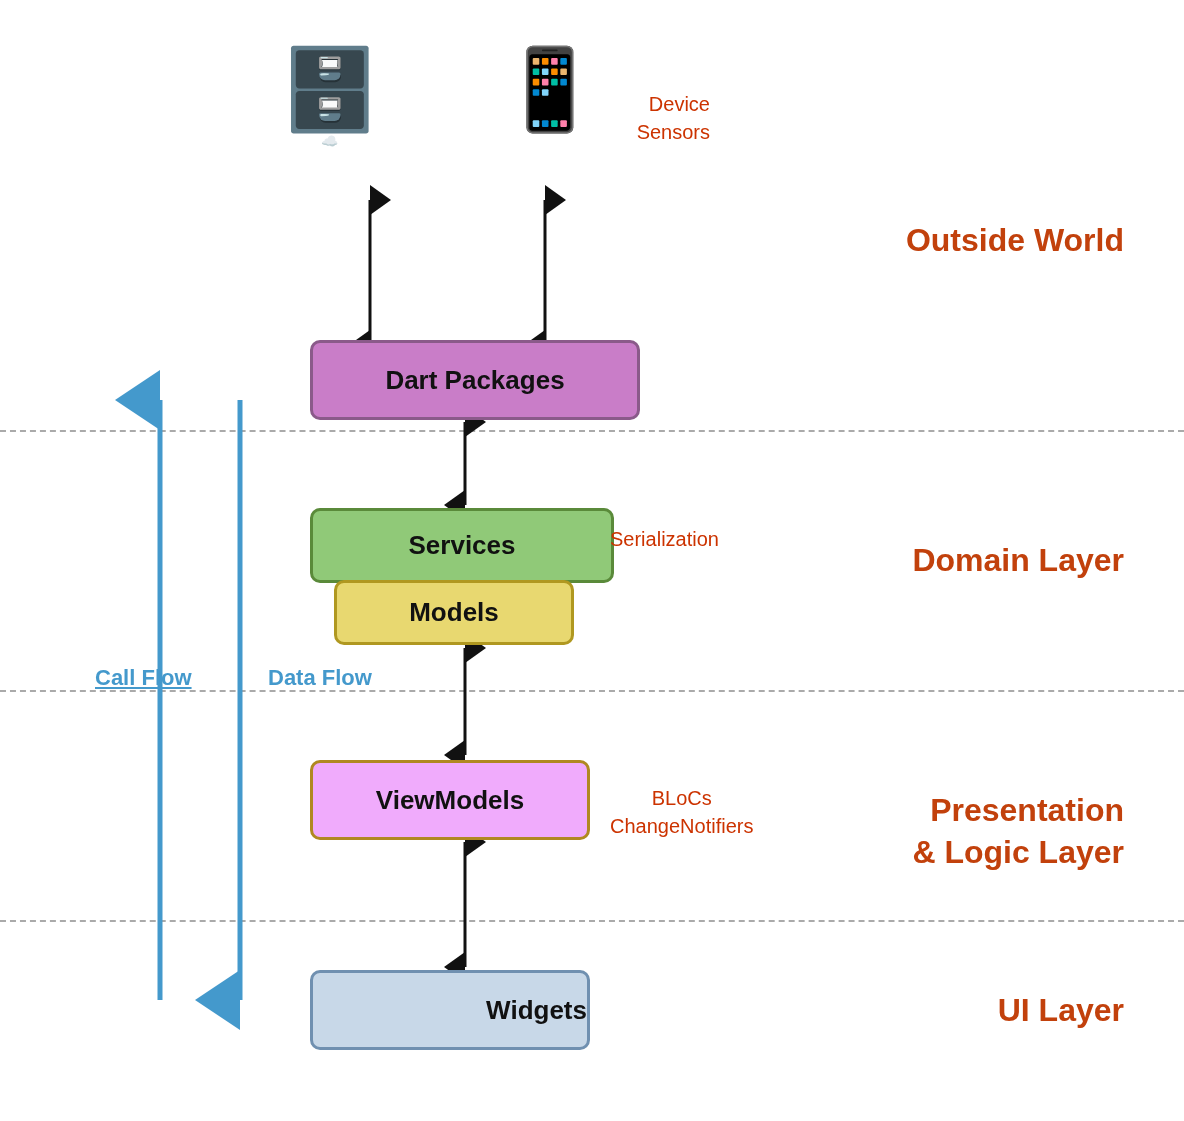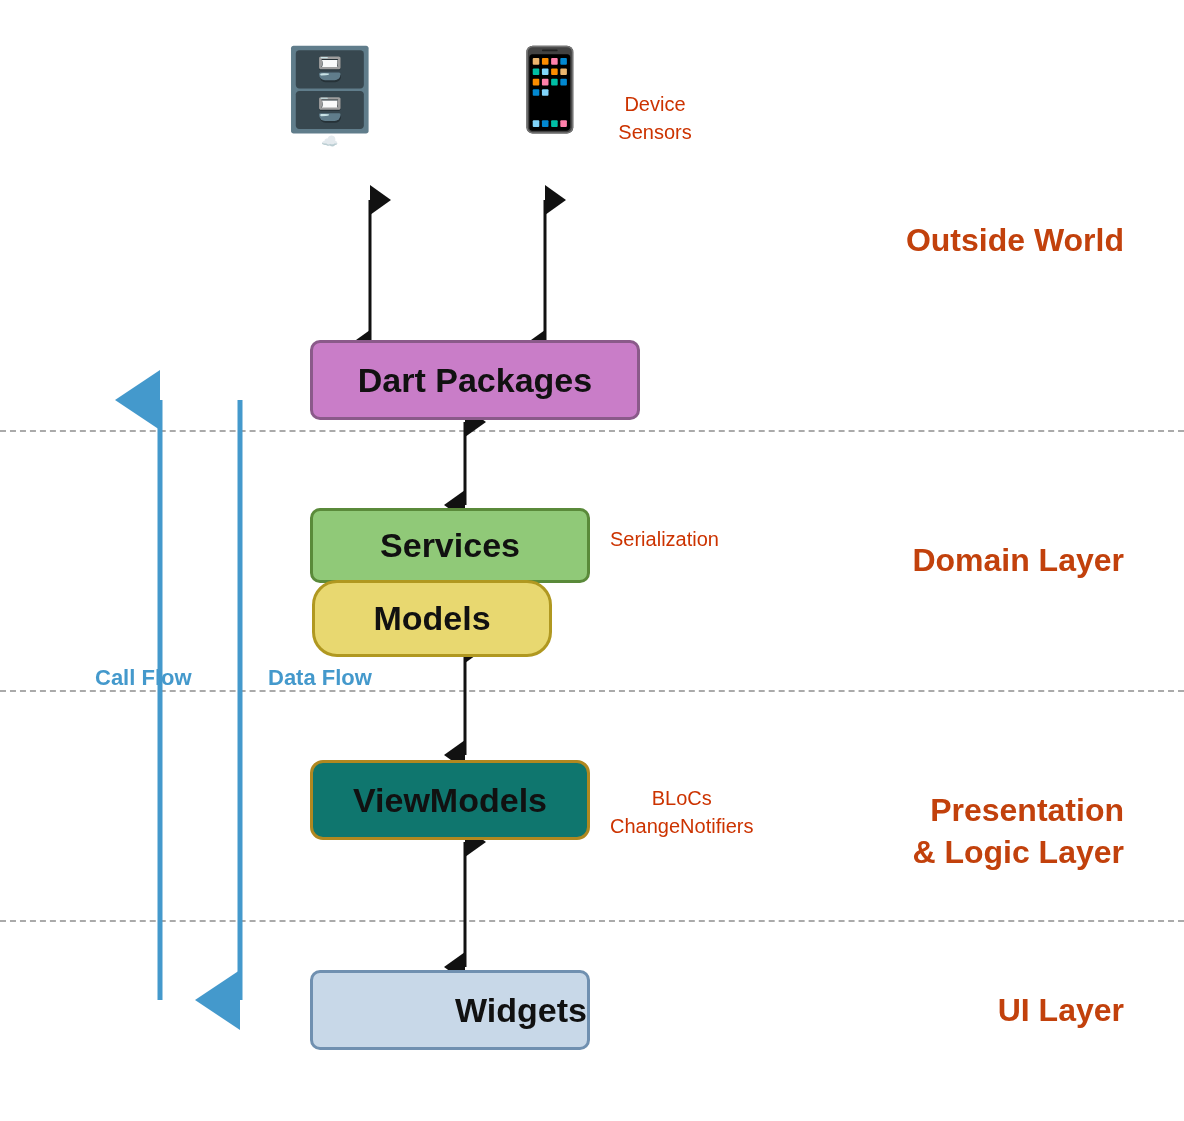--- a/index.html
+++ b/index.html
@@ -38,40 +38,39 @@
       line-height: 1.3;
     }
 
     
     .box {
       position: absolute;
       border-radius: 10px;
       display: flex;
       align-items: center;
       justify-content: center;
-      font-size: 34px;
+      font-size: 26px;
       font-weight: 700;
       color: #111;
       border: 3px solid #b91c1c;
     }
 
     .box-purple {
       background: #c97dc8;
       border-color: #8a5a8a;
     }
 
     .box-green {
       background: #90c978;
       border-color: #5a8a3a;
     }
 
     .box-yellow {
-      background: #0f766e;
+      background: #f0abfc;
       border-color: #b08820;
-      border-radius: 13px;
     }
 
     .box-yellow-light {
       background: #e8d870;
       border-color: #b09820;
     }
 
     .box-blue-light {
       background: #c8d8e8;
       border-color: #7090b0;
@@ -136,21 +135,21 @@
 
   <div class="icon-db" style="left: 280px; top: 50px;">
     <div style="font-size:80px; line-height:1;">🗄️</div>
     <div style="font-size:14px; line-height:1; margin-top:4px;">☁️</div>
   </div>
 
   <div class="icon-phone" style="left: 500px; top: 50px;">
     <div style="font-size:80px; line-height:1;">📱</div>
   </div>
 
-  <div class="red-text" style="left: 600px; top: 90px; text-align:center; width: 110px;">
+  <div class="red-text" style="left: 600px; top: 90px; text-align:right; width: 110px;">
     Device<br>Sensors
   </div>
 
   <svg class="arrows-svg">
     <defs>
       <marker id="arrowhead-black" markerWidth="10" markerHeight="7" refX="9" refY="3.5" orient="auto">
         <polygon points="0 0, 10 3.5, 0 7" fill="#111"></polygon>
       </marker>
       <marker id="arrowhead-black-rev" markerWidth="10" markerHeight="7" refX="1" refY="3.5" orient="auto">
         <polygon points="10 0, 0 3.5, 10 7" fill="#111"></polygon>
@@ -181,41 +180,41 @@
 
     <line x1="160" y1="1000" x2="160" y2="400" stroke="#4499cc" stroke-width="5" marker-end="url(#arrowhead-blue-up)"></line>
 
     <line x1="240" y1="400" x2="240" y2="1000" stroke="#4499cc" stroke-width="5" marker-end="url(#arrowhead-blue-down)"></line>
   </svg>
 
   <div class="box box-purple" style="left: 310px; top: 340px; width: 330px; height: 80px;">
     <span>Dart Packages</span>
   </div>
 
-  <div class="box box-green" style="left: 310px; top: 508px; width: 280px; height: 75px;">
+  <div class="box box-green" style="left: 310px; top: 508px; width: 304px; height: 75px;">
     <span>Services</span>
   </div>
 
-  <div class="box box-yellow-light" style="left: 312px; top: 580px; width: 240px; height: 77px; border-radius: 25px;">
+  <div class="box box-yellow-light" style="left: 334px; top: 580px; width: 240px; height: 65px;">
     <span>Models</span>
   </div>
 
   <div class="box box-yellow" style="left: 310px; top: 760px; width: 280px; height: 80px;">
     <span>ViewModels</span>
   </div>
 
   <div class="box box-blue-light" style="left: 310px; top: 970px; width: 280px; height: 80px; justify-content: flex-end;">
     <span>Widgets</span>
   </div>
 
   <div class="red-text" style="left: 610px; top: 525px;">
     Serialization
   </div>
 
   <div class="red-text" style="left: 610px; top: 775px; margin-top: 9px;">
     BLoCs<br>ChangeNotifiers
   </div>
 
-  <div class="flow-label" style="left: 95px; top: 665px;">Call Flow</div>
+  <div class="flow-label" style="left: 95px; top: 665px; text-decoration: underline;">Call Flow</div>
 
   <div class="flow-label" style="left: 268px; top: 665px;">Data Flow</div>
 
 </div>
 
 </body></html>

